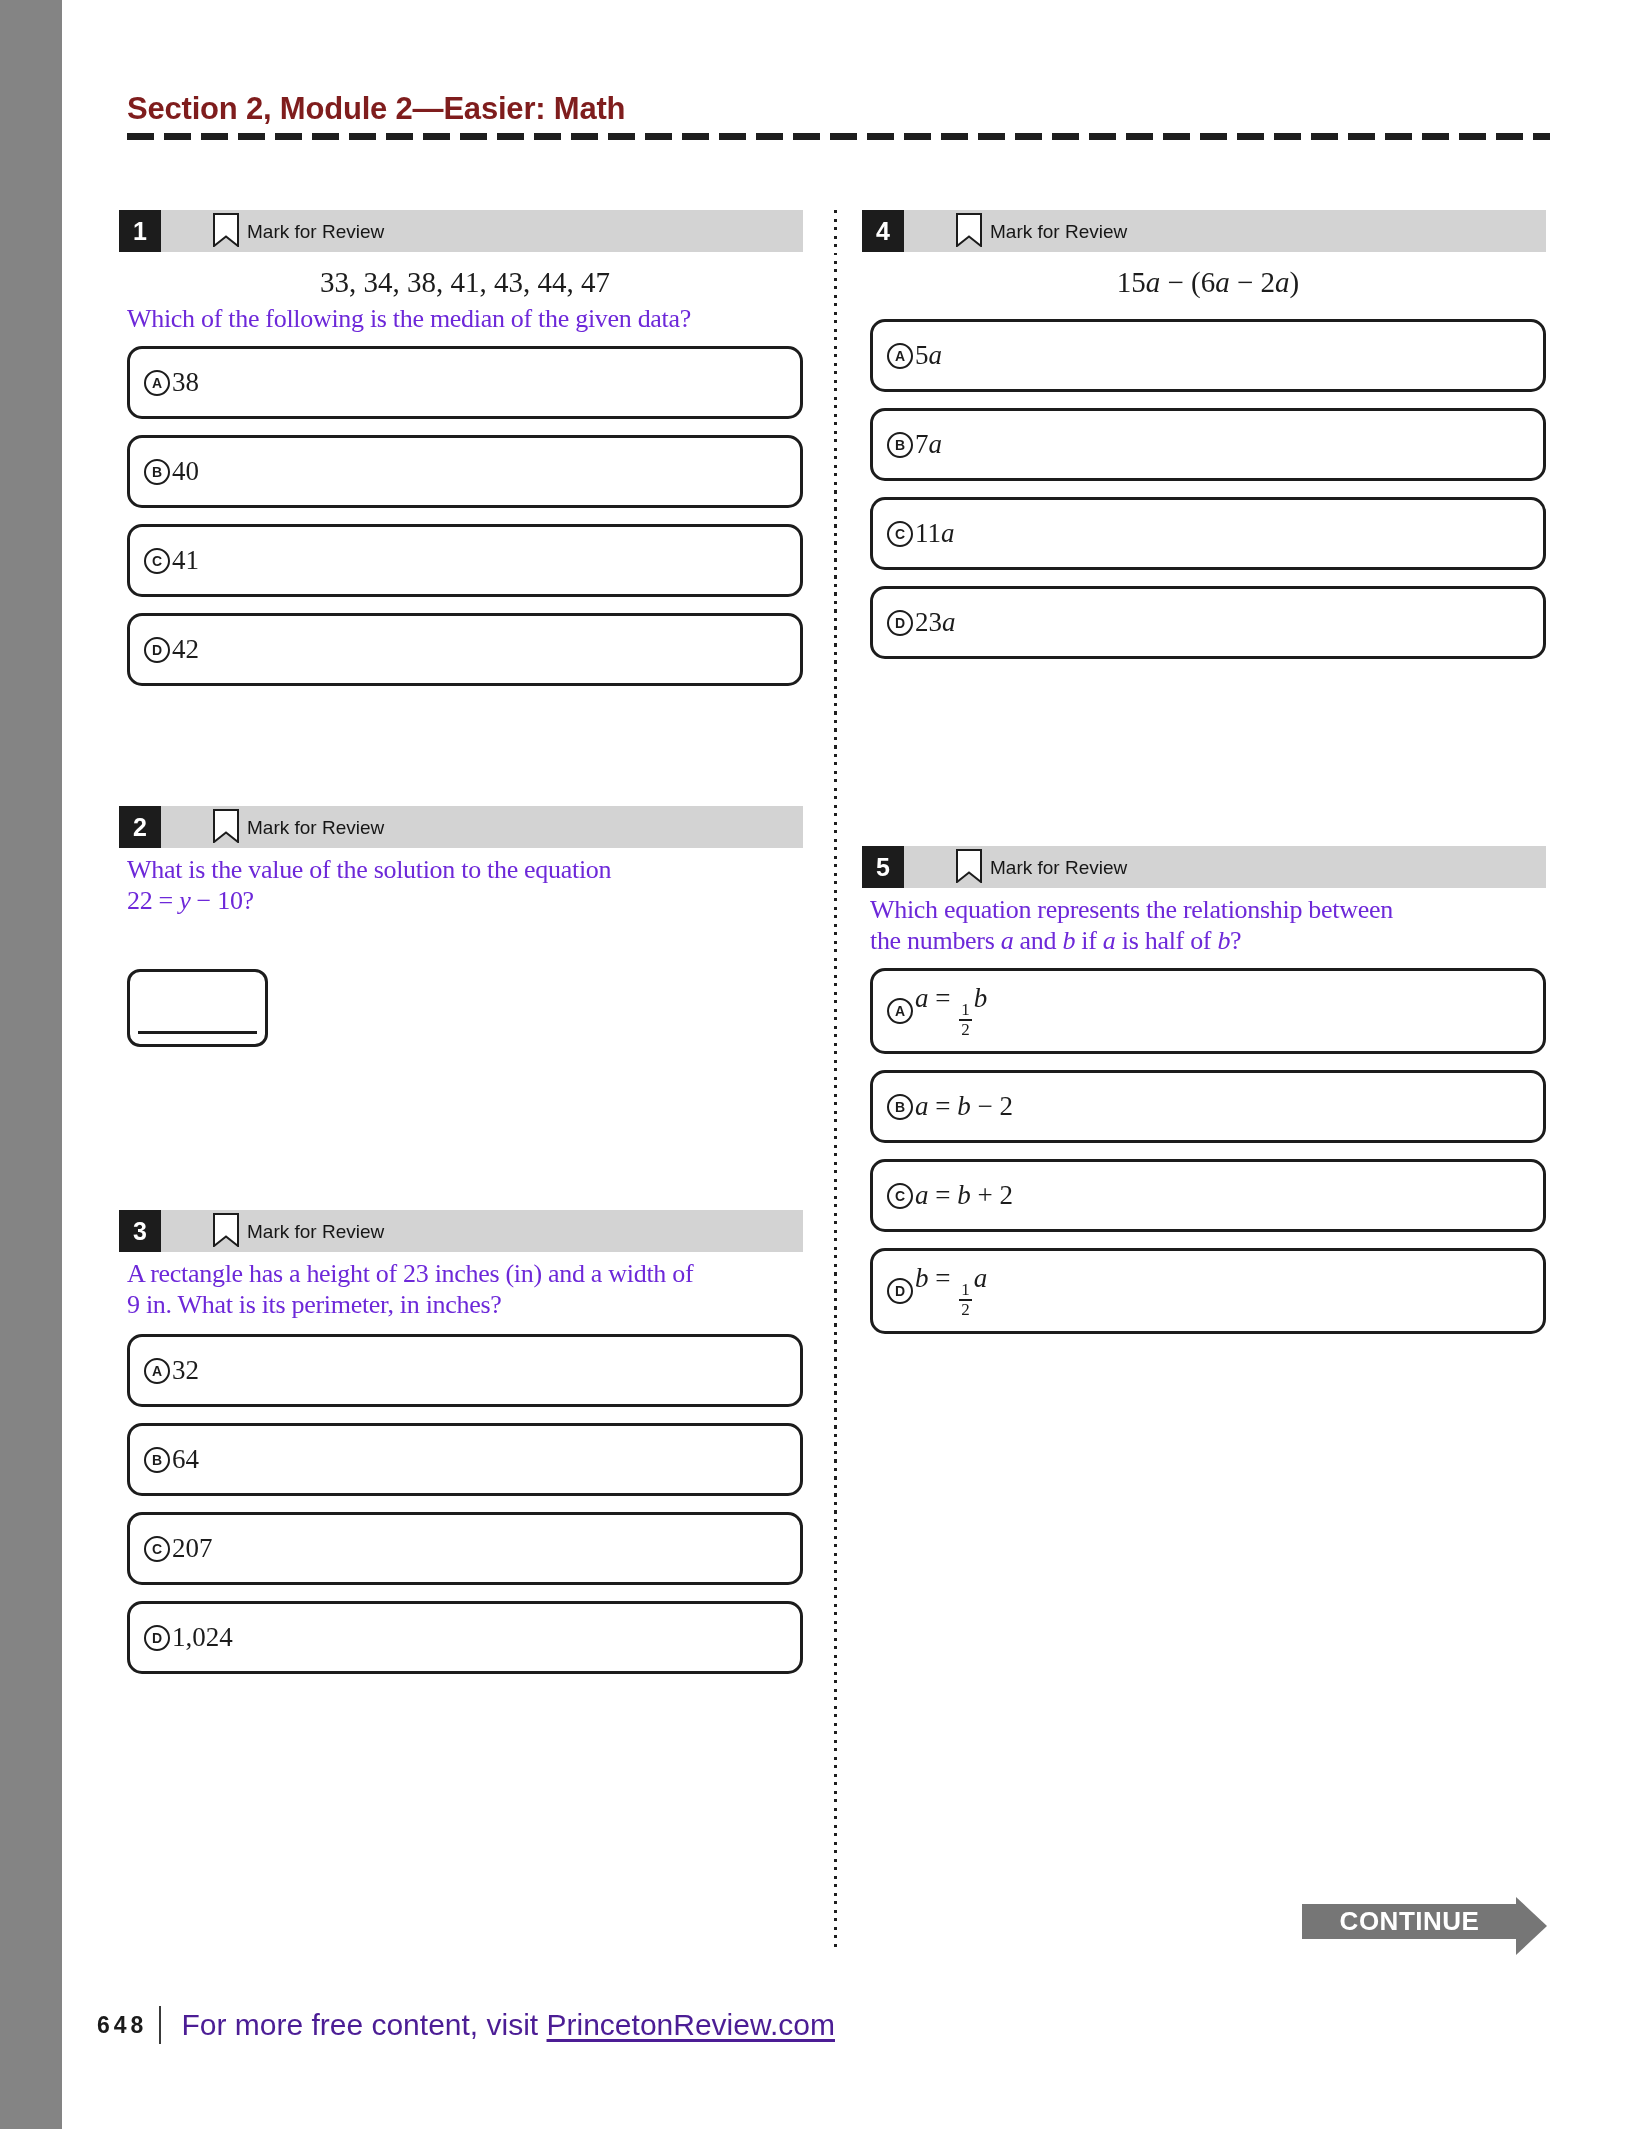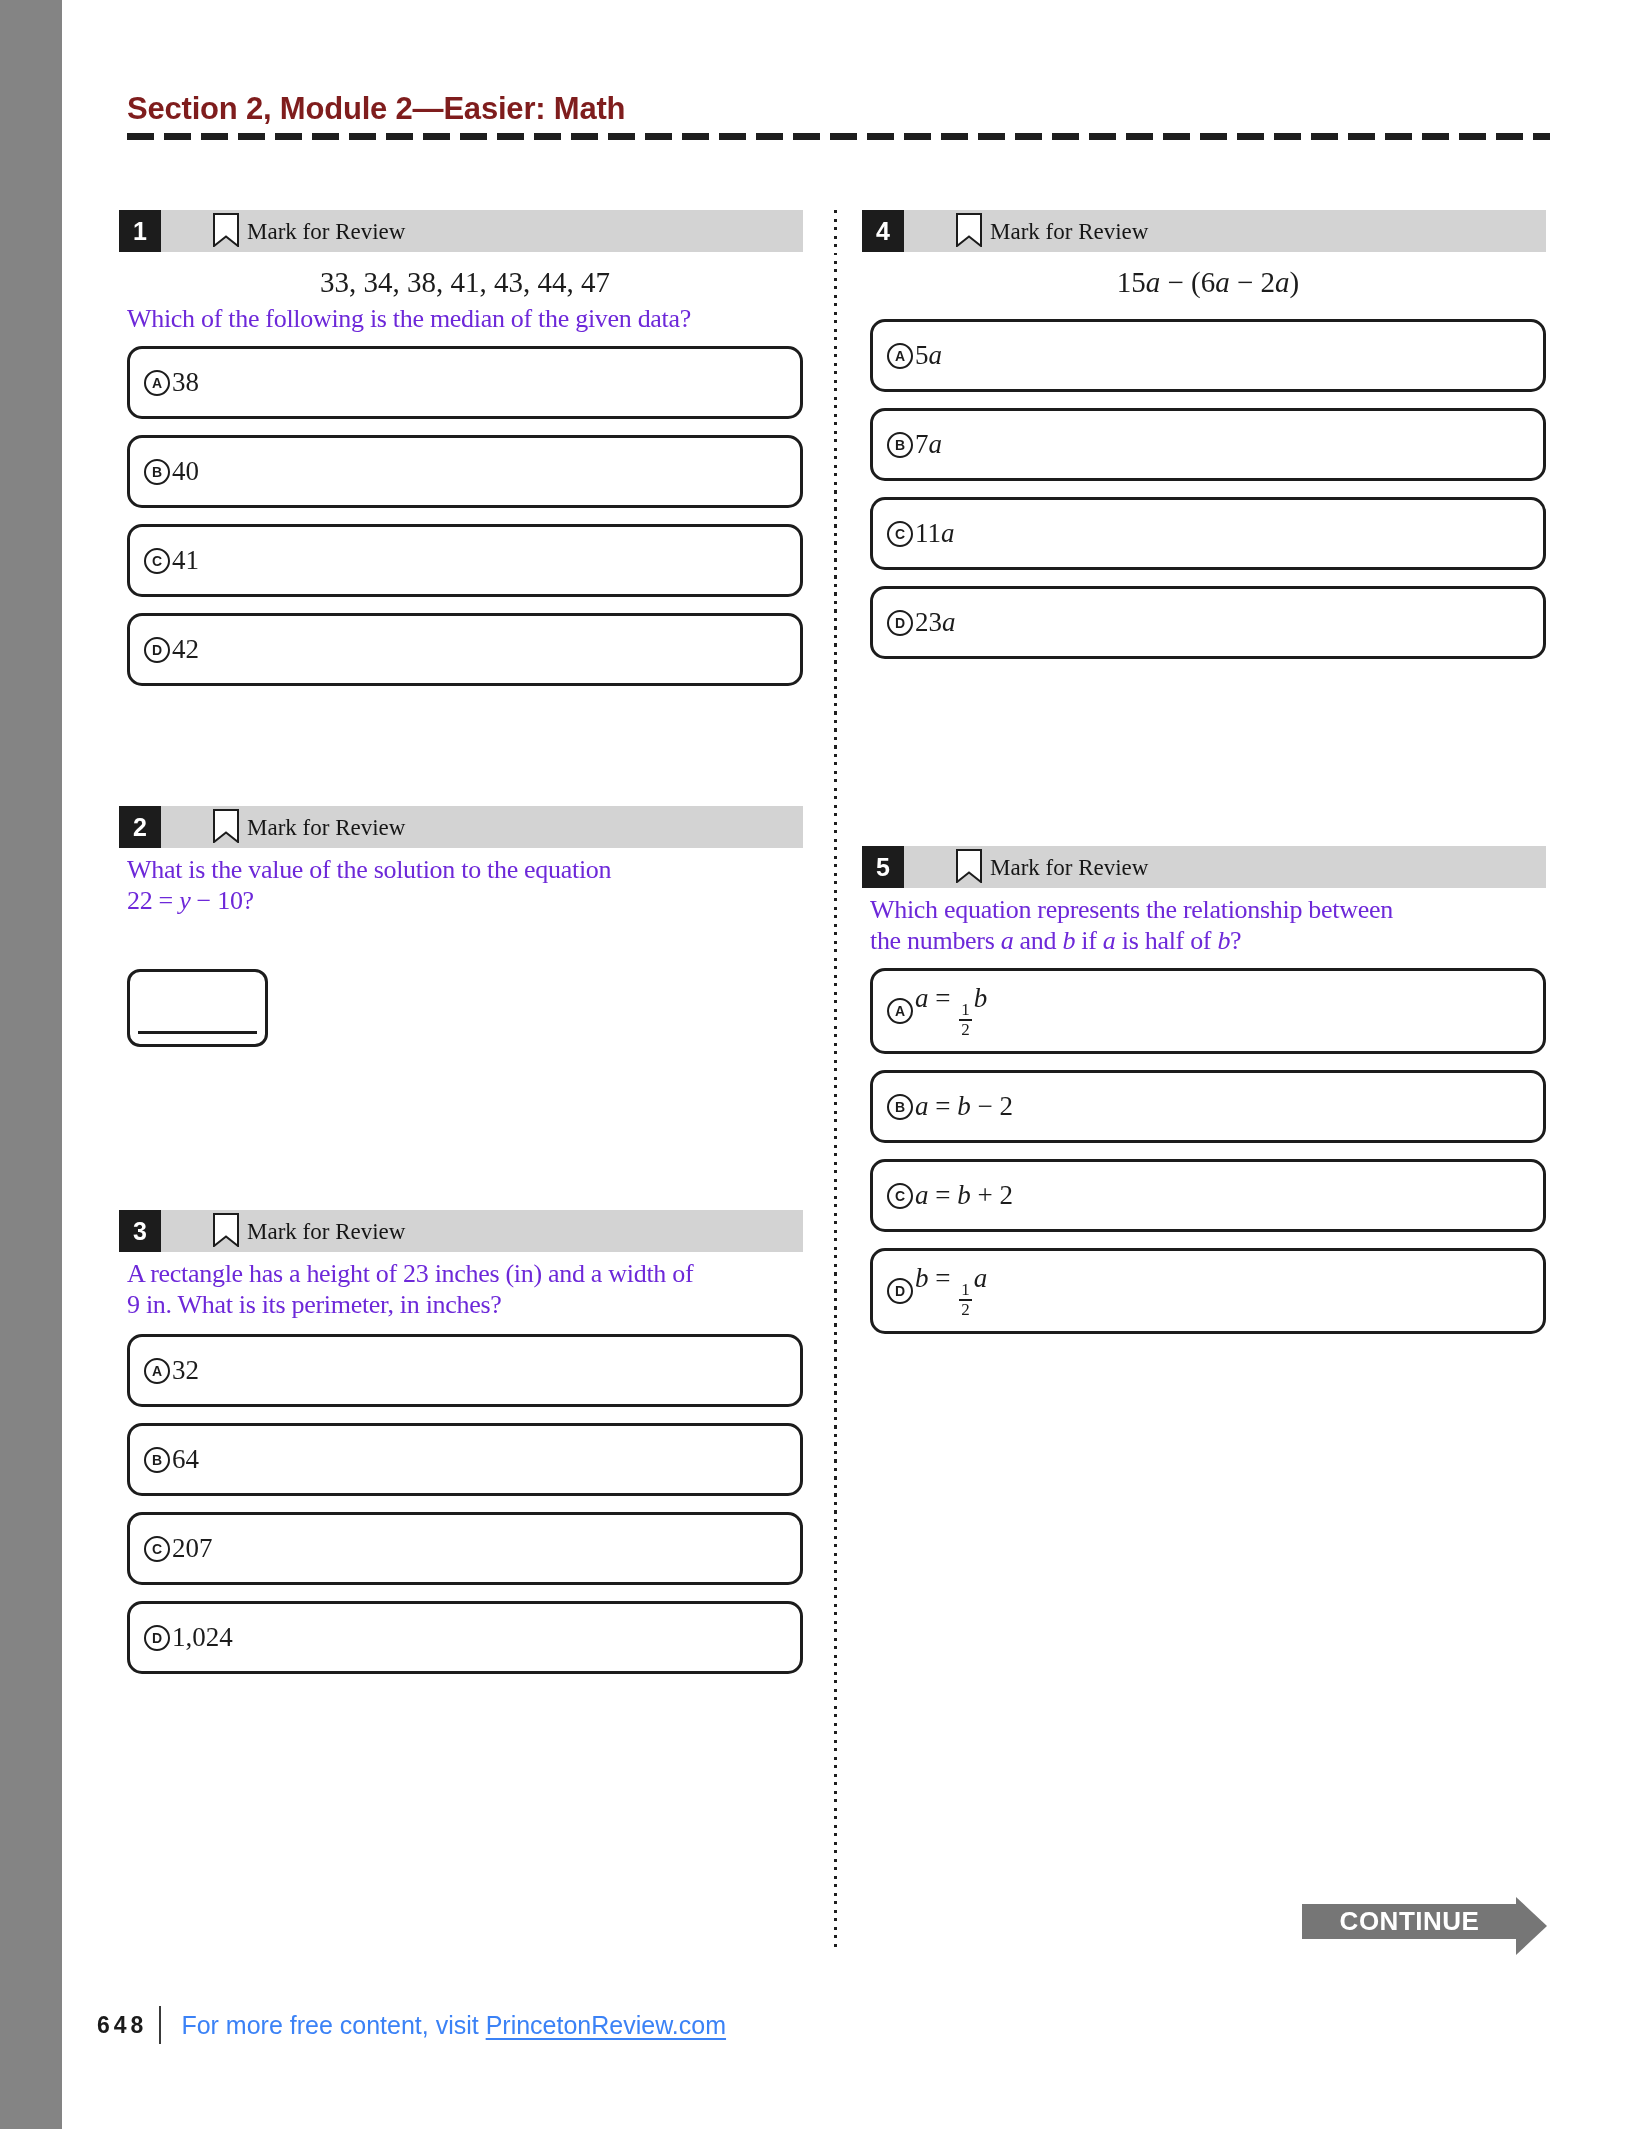--- a/index.html
+++ b/index.html
@@ -13,21 +13,21 @@
         background:repeating-linear-gradient(180deg,#1e1e1e 0 3px,transparent 3px 8.5px);}
 
   .question{position:absolute;width:676px;}
   .q1{left:127px;top:210px;} .q2{left:127px;top:806px;} .q3{left:127px;top:1210px;}
   .q4{left:870px;top:210px;} .q5{left:870px;top:846px;}
 
   .qheader{position:relative;height:42px;background:var(--bar,#d3d3d3);}
   .qnum{position:absolute;left:-8px;top:0;width:42px;height:42px;background:var(--ink,#1c1c1c);
         color:#fff;font-size:25px;font-weight:bold;display:flex;align-items:center;justify-content:center;}
   .bookmark{position:absolute;left:86px;top:3px;}
-  .qmark{position:absolute;left:120px;top:0;height:54px;line-height:43px;font-size:23px;color:#161616;font-family:Liberation Serif, serif;}
+  .qmark{position:absolute;left:120px;top:0;height:54px;line-height:43px;font-size:19px;color:#161616;}
 
   .stimulus{margin-top:15px;height:30px;line-height:30px;text-align:center;
         font-family:"Liberation Serif","DejaVu Serif",serif;font-size:29px;color:#1c1c1c;}
   .prompt{margin-top:6px;font-family:"Liberation Serif","DejaVu Serif",serif;
         font-size:26px;line-height:31px;letter-spacing:-0.3px;color:#6d28d9;}
   .prompt .line{display:block;white-space:pre;}
   .it{font-style:italic;}
 
   .options{margin-top:12px;}
   .q3 .options{margin-top:14px;}
@@ -51,21 +51,21 @@
   .continue{position:absolute;left:1302px;top:1904px;width:215px;height:35px;background:var(--btn,#767676);
         color:#fff;display:flex;align-items:center;justify-content:center;font-weight:bold;
         font-size:26px;letter-spacing:0.5px;cursor:pointer;}
   .continue-arrow{position:absolute;left:1516px;top:1897px;width:0;height:0;
         border-top:29px solid transparent;border-bottom:29px solid transparent;
         border-left:31px solid var(--btn,#767676);}
 
   .footer{position:absolute;left:97px;top:2006px;height:38px;display:flex;align-items:center;}
   .page-num{font-size:23px;font-weight:bold;letter-spacing:4px;color:#1b1b1b;}
   .footer-sep{width:2px;height:38px;background:#3a3a3a;margin-left:12px;margin-right:20px;}
-  .footer-text{font-size:25px;color:#3b82f6;white-space:pre;}
+  .footer-text{font-size:30px;color:#4c1d95;white-space:pre;}
   .footer-link{text-decoration:underline;text-underline-offset:4px;}
 </style>
 </head>
 <body>
 
 <div class="page">
   <div class="side-strip"></div>
   <h1 class="title">Section 2, Module 2—Easier: Math</h1>
   <div class="dashed-rule"></div>
   <div class="dotted-divider"></div>

